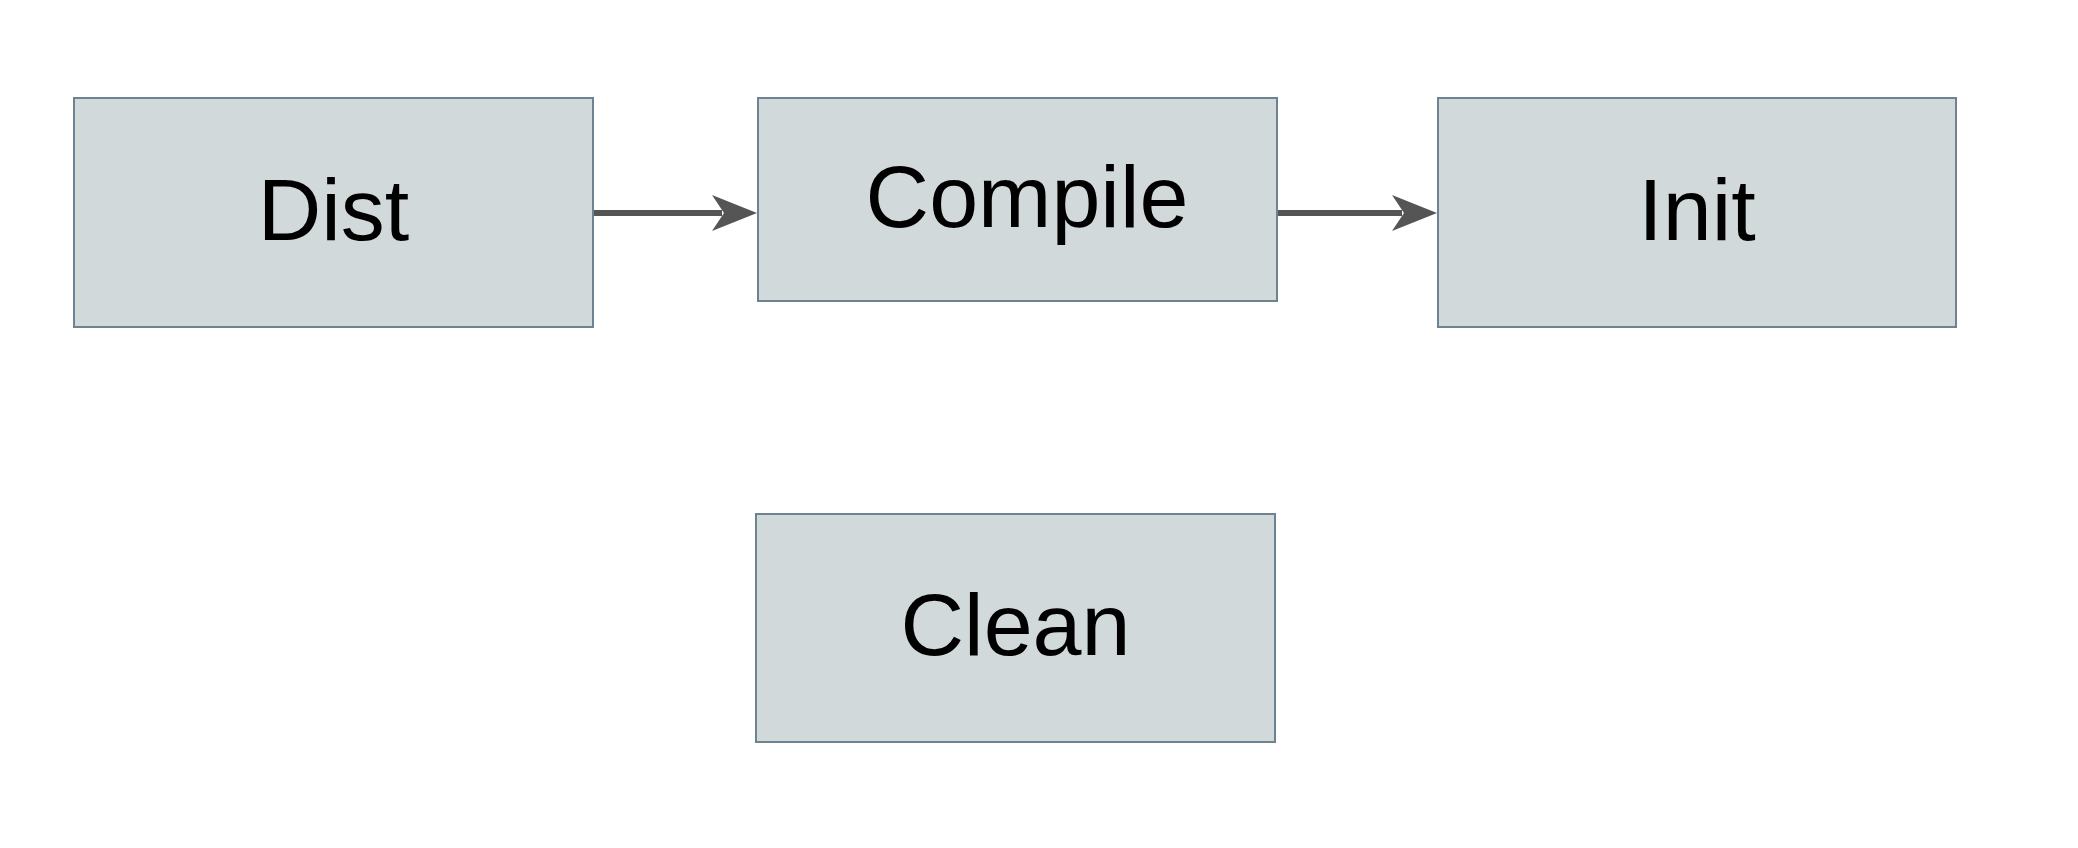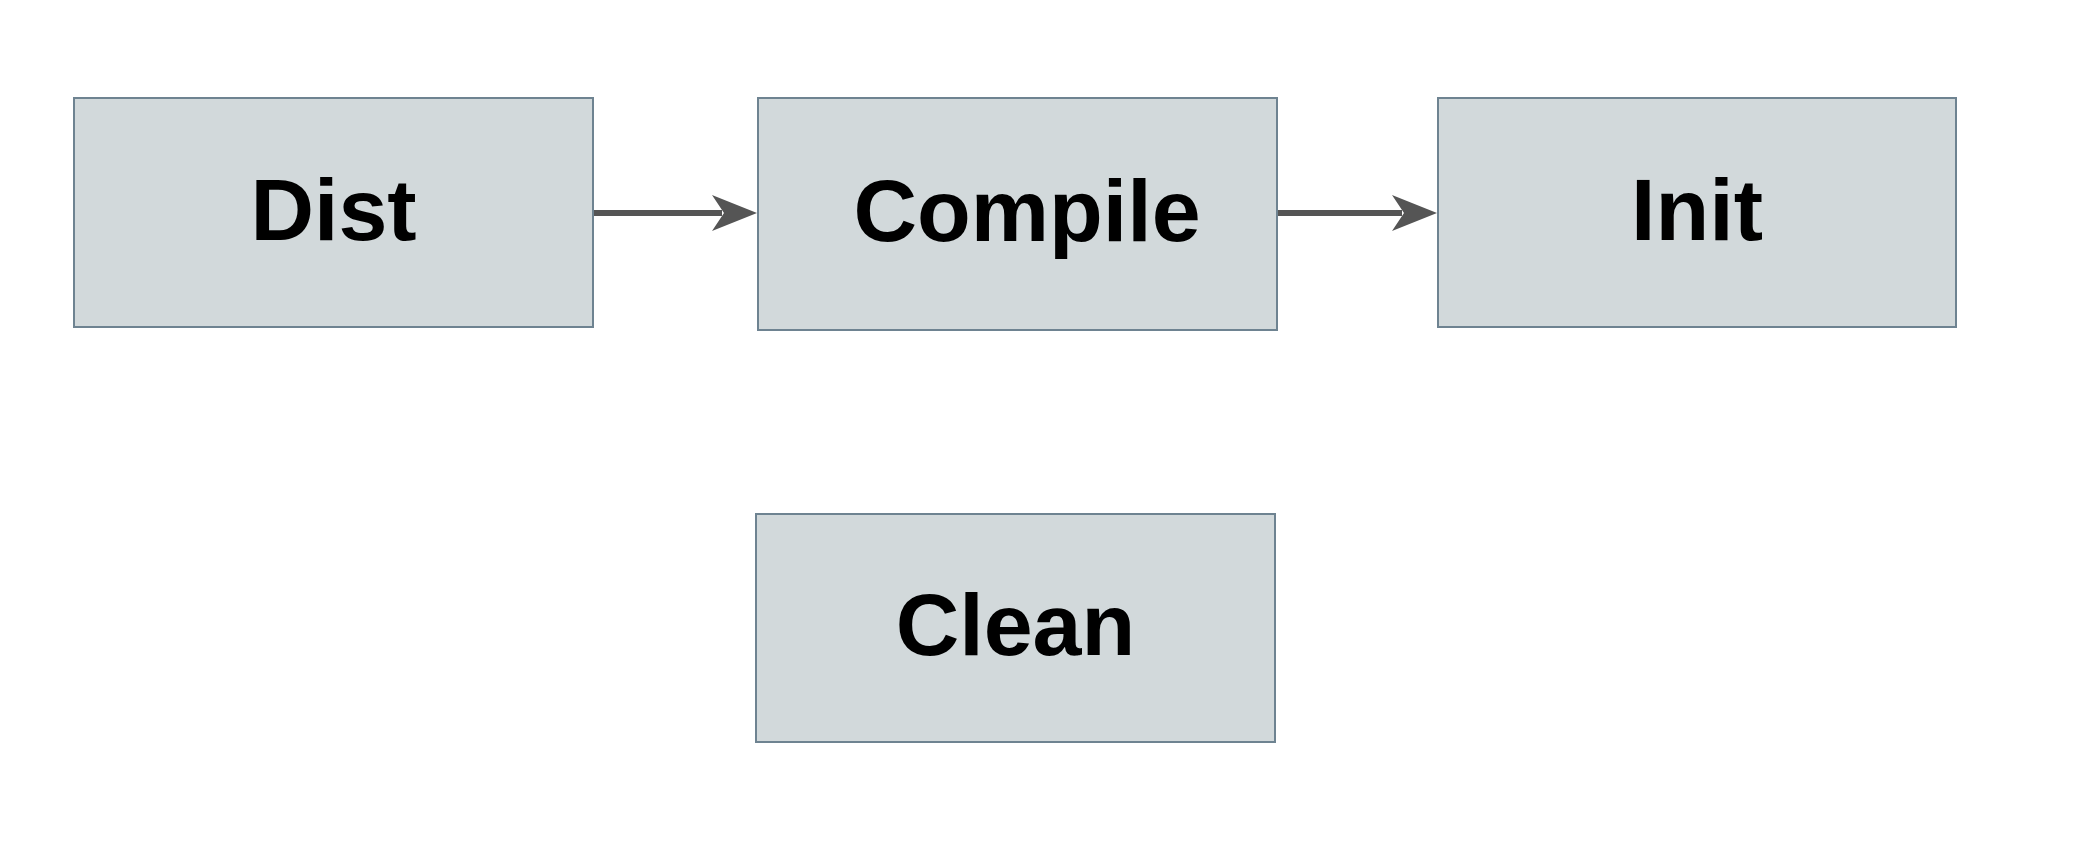--- a/index.html
+++ b/index.html
@@ -8,40 +8,39 @@
     height: 848px;
     background: #ffffff;
     overflow: hidden;
     font-family: "Liberation Sans", "DejaVu Sans", sans-serif;
   }
   .canvas {
     position: relative;
     width: 2078px;
     height: 848px;
     background: var(--canvas-bg, #ffffff);
-    font-weight: bold;
   }
   .node {
     position: absolute;
     background: var(--node-fill, #d2d9db);
     border: 2px solid var(--node-border, #6e8391);
     display: flex;
     align-items: center;
     justify-content: center;
   }
   .node-label {
     font-size: 88px;
     line-height: 1;
     color: var(--text-color, #000000);
     letter-spacing: 0px;
     white-space: nowrap;
     padding-bottom: 6px;
   }
   #node-dist    { left: 73px;   top: 97px;  width: 521px; height: 231px; }
-  #node-compile { left: 757px;  top: 97px;  width: 521px; height: 234px; padding-left: 19px; }
+  #node-compile { left: 757px;  top: 97px;  width: 521px; height: 205px; padding-left: 19px; }
   #node-init    { left: 1437px; top: 97px;  width: 520px; height: 231px; }
   #node-clean   { left: 755px;  top: 513px; width: 521px; height: 230px; }
   .edge {
     position: absolute;
     overflow: visible;
   }
   #edge-1 { left: 594px;  top: 178px; width: 163px; height: 70px; }
   #edge-2 { left: 1278px; top: 178px; width: 159px; height: 70px; }
   .edge line    { stroke: var(--arrow-color, #555555); stroke-width: 6px; }
   .edge polygon { fill: var(--arrow-color, #555555); }

